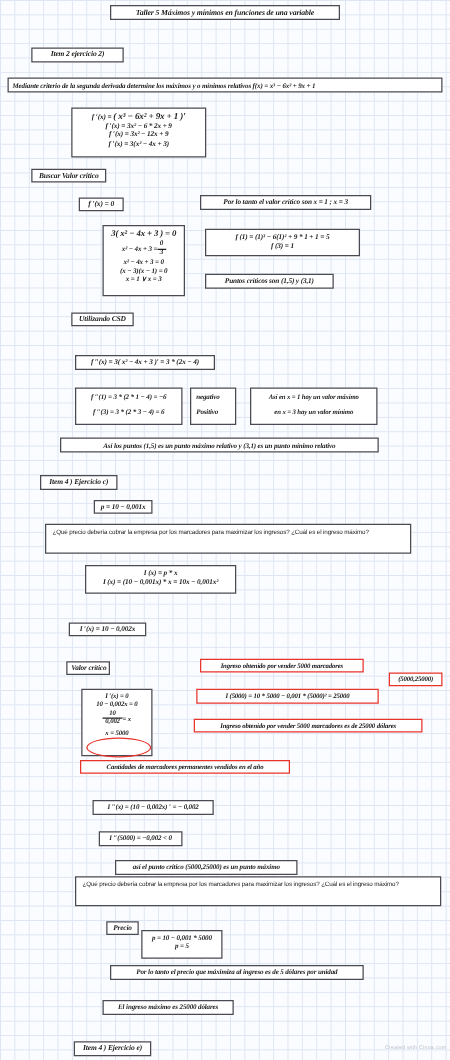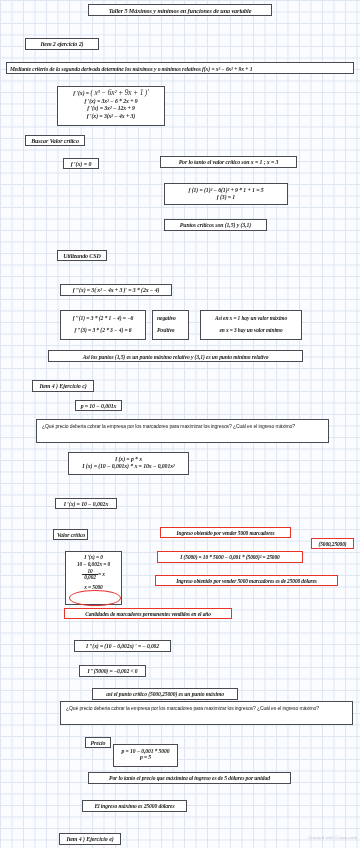--- a/index.html
+++ b/index.html
@@ -45,21 +45,21 @@
 
   .frac{
     display:inline-block;
     vertical-align:middle;
     text-align:center;
     line-height:1.05;
   }
   .frac .num{display:block;border-bottom:1px solid #222;padding:0 2px;}
   .frac .den{display:block;padding:0 2px;}
 
-  .bigparen{font-size:1.25em;font-weight:normal;}
+  .bigparen{font-size:1.25em;font-weight:bold;}
 
   
   .ellipse{
     position:absolute;
     border:1.4px solid #e8332a;
     border-radius:50%;
     background:transparent;
     pointer-events:none;
   }
 
@@ -98,20 +98,27 @@
   </div>
 
   <div class="bx center" style="left:25px;top:135px;width:60px;height:11px;font-size:6px;padding-top:1.5px;">
     <span>Buscar Valor crítico</span>
   </div>
 
   <div class="bx center" style="left:63px;top:158px;width:36px;height:11px;font-size:6px;padding-top:1.5px;">
     <span>f ′(x) = 0</span>
   </div>
 
+  <div class="bx center" style="left:82px;top:180px;width:66px;height:57px;font-size:5.6px;padding-top:2px;">
+    <span class="ln"><span class="bigparen">3( x² − 4x + 3 ) = 0</span></span>
+    <span class="ln" style="margin-top:1px;"><span>x² − 4x + 3 =</span><span class="frac"><span class="num">0</span><span class="den">3</span></span></span>
+    <span class="ln" style="margin-top:1px;">x² − 4x + 3 = 0</span>
+    <span class="ln">(x − 3)(x − 1) = 0</span>
+    <span class="ln">x = 1   ∨ x = 3</span>
+  </div>
 
   <div class="bx center" style="left:160px;top:156px;width:137px;height:12px;font-size:5.8px;padding-top:2px;">
     <span>Por lo tanto el valor crítico son x = 1 ; x = 3</span>
   </div>
 
   <div class="bx center" style="left:164px;top:183px;width:124px;height:22px;font-size:5.8px;padding-top:2.5px;">
     <span class="ln">f (1) =  (1)³ − 6(1)² + 9 * 1 + 1 = 5</span>
     <span class="ln">f (3) = 1</span>
   </div>
 

